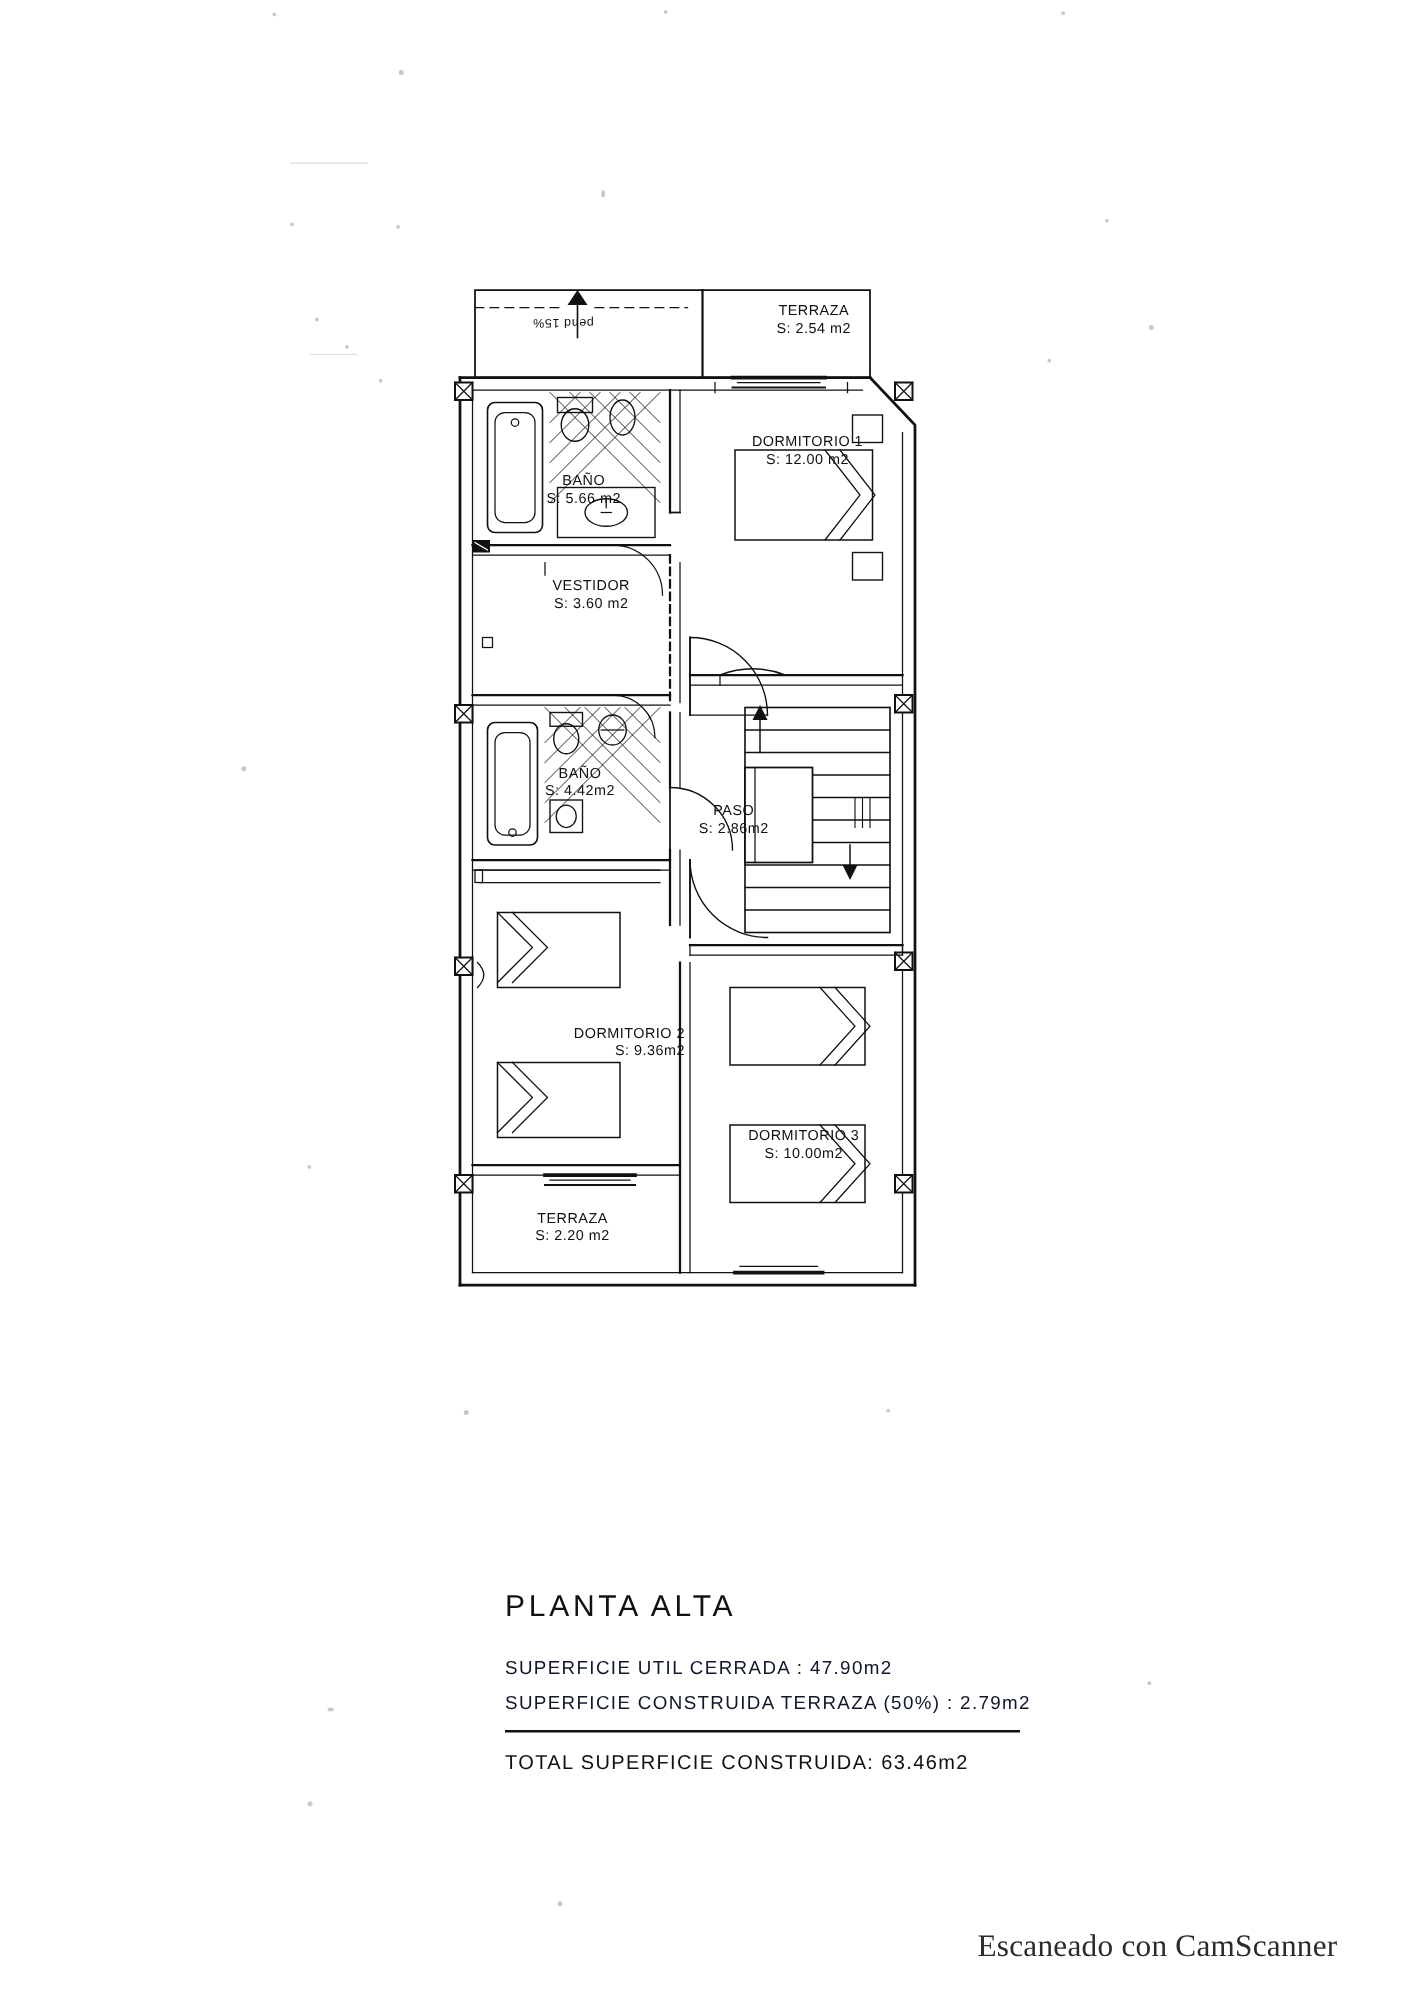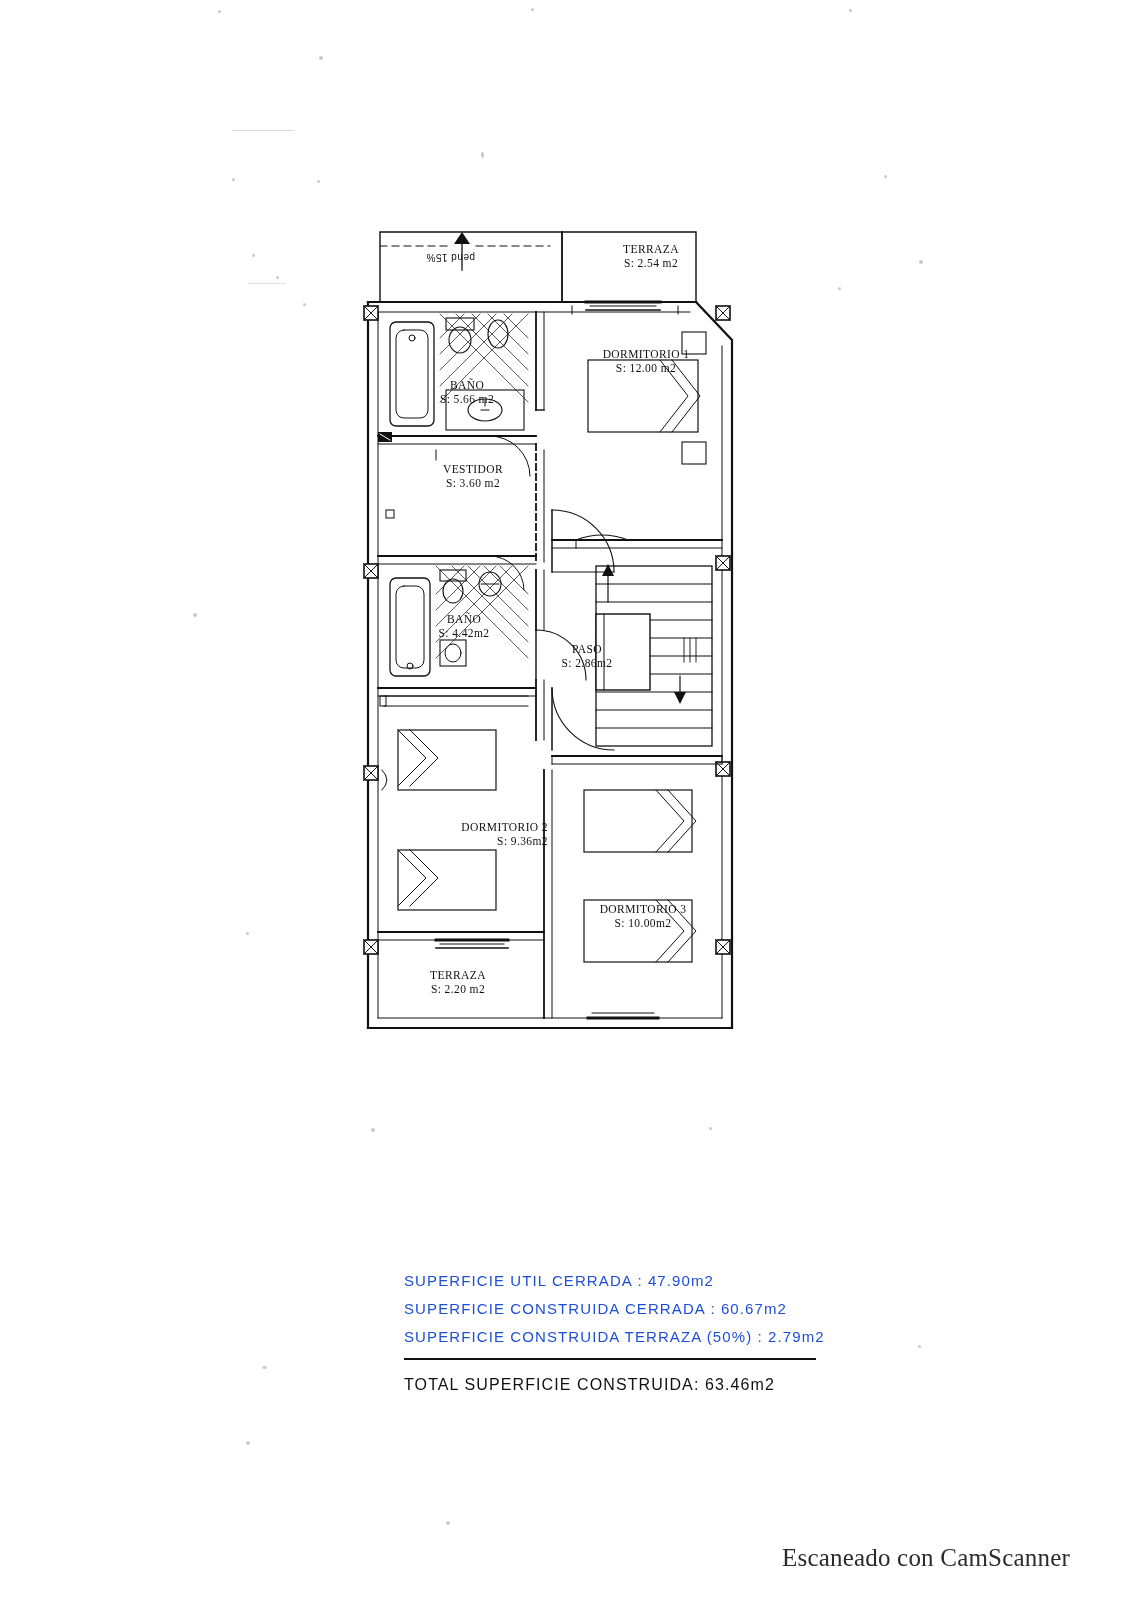--- a/index.html
+++ b/index.html
@@ -34,21 +34,20 @@
 
   
   .rlabel {
     position: absolute;
     text-align: center;
     font-size: 11.5px;
     line-height: 14px;
     letter-spacing: .4px;
     color: #111;
     white-space: nowrap;
-    font-family: Liberation Serif, serif;
   }
   .rlabel .nm { display: block; }
   .rlabel .ar { display: block; }
 
   .pend {
     position: absolute;
     font-size: 10px;
     letter-spacing: .5px;
     color: #111;
     transform: rotate(180deg);
@@ -64,21 +63,21 @@
   #legend .title {
     font-size: 24px;
     letter-spacing: 3px;
     margin-bottom: 26px;
     color: #111;
   }
   #legend .row {
     font-size: 15px;
     letter-spacing: 1.1px;
     margin-bottom: 11px;
-    color: #1d4ed8;
+    color: #0f172a;
     white-space: nowrap;
   }
   #legend .rule {
     width: 412px;
     height: 2px;
     background: #111;
     margin: 13px 0 16px 0;
   }
   #legend .total {
     font-size: 16px;
@@ -375,20 +374,20 @@
     <span class="ar">S: 10.00m2</span>
   </div>
 
   <div class="rlabel" style="left:38px;top:758px;width:160px;">
     <span class="nm">TERRAZA</span>
     <span class="ar">S: 2.20  m2</span>
   </div>
 </div>
 
 <div id="legend">
+  <div class="title">PLANTA ALTA</div>
   <div class="row">SUPERFICIE UTIL CERRADA : 47.90m2</div>
-  <div class="row">SUPERFICIE CONSTRUIDA CERRADA : 60.67m2</div>
   <div class="row">SUPERFICIE CONSTRUIDA TERRAZA (50%) : 2.79m2</div>
   <div class="rule"></div>
   <div class="total">TOTAL SUPERFICIE CONSTRUIDA: 63.46m2</div>
 </div>
 
 <div id="watermark">Escaneado con CamScanner</div>
 
 </body></html>

